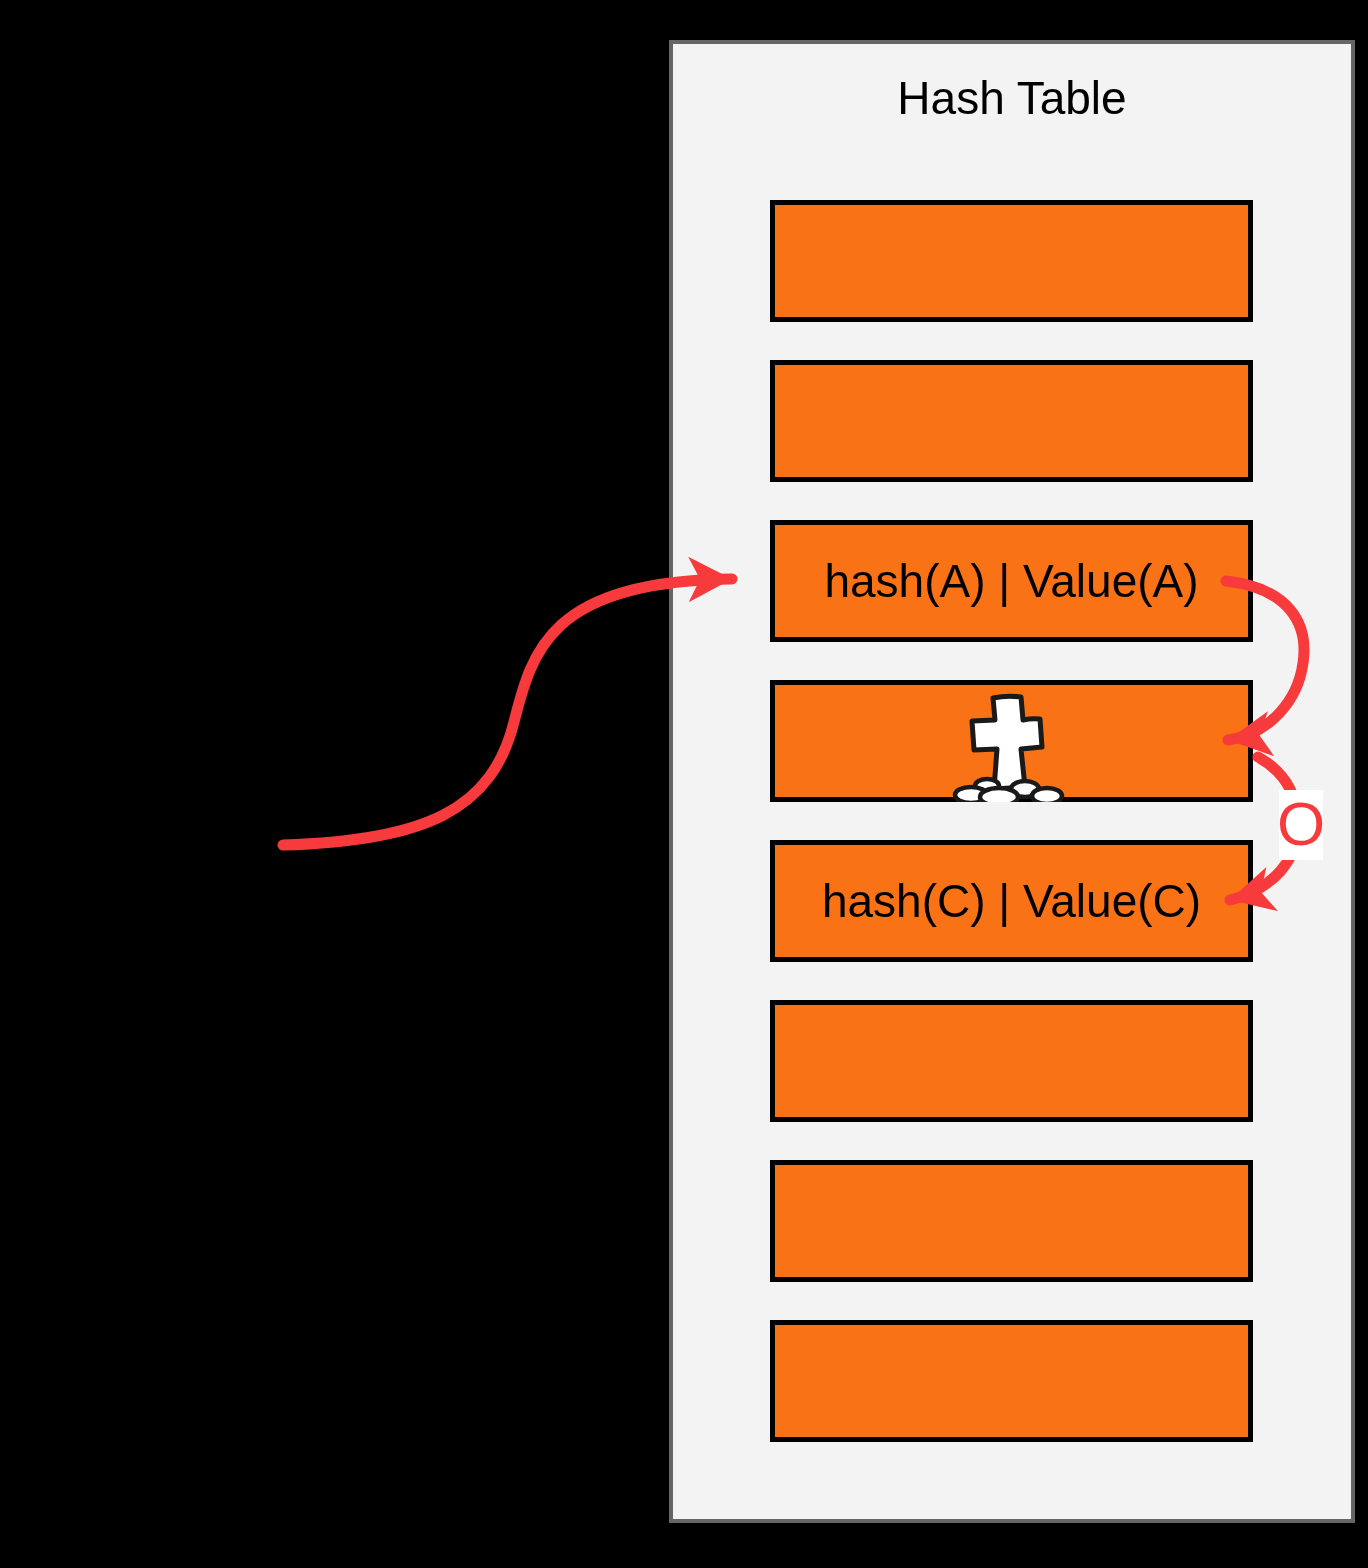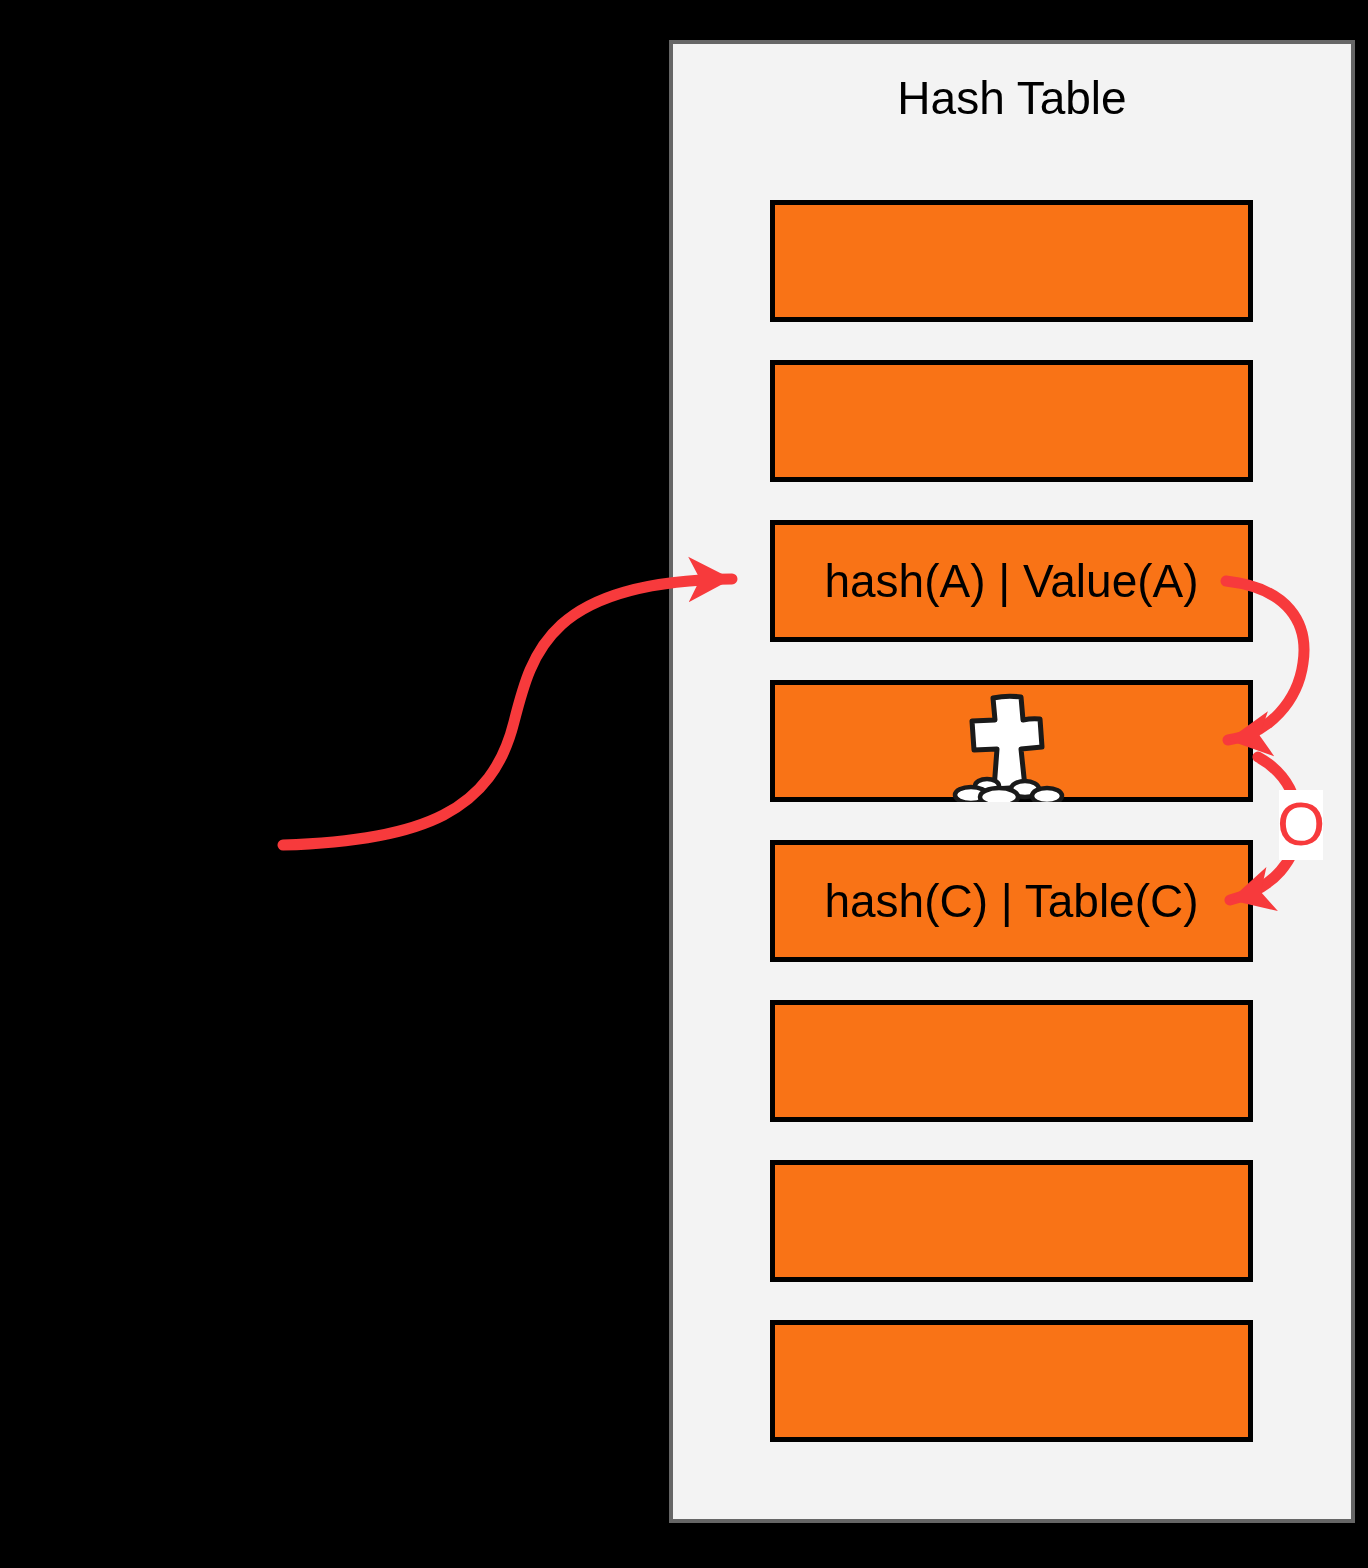--- a/index.html
+++ b/index.html
@@ -99,21 +99,21 @@
       <svg class="tombstone" width="122" height="112" viewBox="0 0 122 112">
         <path d="M 42 8 Q 56 5 70 7 L 72 30 Q 81 28 89 29 L 91 57 L 70 59 L 74 97 L 43 99 L 46 59 L 23 60 L 21 31 L 44 30 Z" fill="#ffffff" stroke="#1a1a1a" stroke-width="5" stroke-linejoin="round"></path>
         <ellipse cx="36" cy="96" rx="12" ry="7" fill="#ffffff" stroke="#1a1a1a" stroke-width="4.5"></ellipse>
         <ellipse cx="74" cy="99" rx="14" ry="8" fill="#ffffff" stroke="#1a1a1a" stroke-width="4.5"></ellipse>
         <ellipse cx="20" cy="105" rx="16" ry="8" fill="#ffffff" stroke="#1a1a1a" stroke-width="4.5"></ellipse>
         <ellipse cx="96" cy="106" rx="15" ry="8" fill="#ffffff" stroke="#1a1a1a" stroke-width="4.5"></ellipse>
         <ellipse cx="48" cy="107" rx="19" ry="9" fill="#ffffff" stroke="#1a1a1a" stroke-width="4.5"></ellipse>
       </svg>
     </div>
     <div class="slot slot-4">
-      <span class="slot-label">hash(C) | Table(C)</span>
+      <span class="slot-label">hash(C) | Value(C)</span>
     </div>
     <div class="slot slot-5">
       <span class="slot-label"></span>
     </div>
     <div class="slot slot-6">
       <span class="slot-label"></span>
     </div>
     <div class="slot slot-7">
       <span class="slot-label"></span>
     </div>

